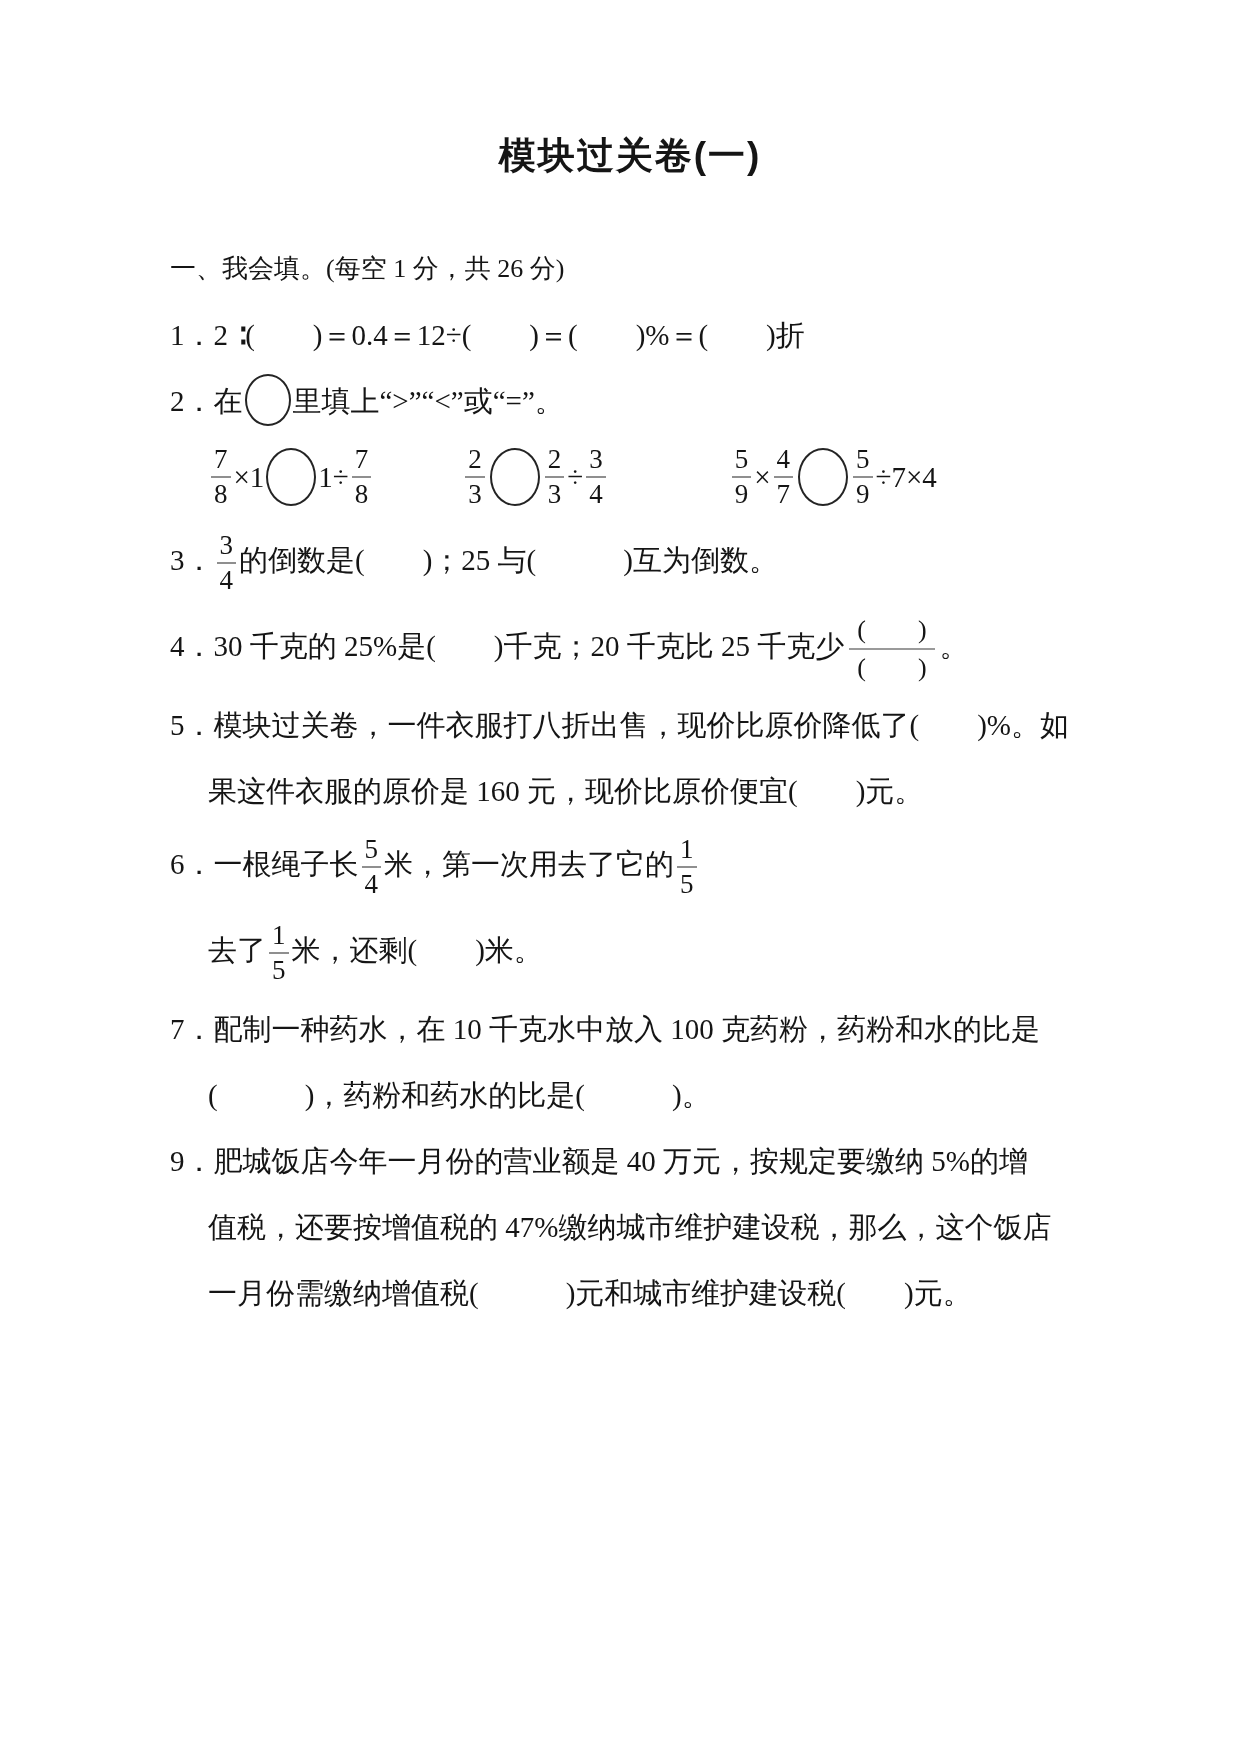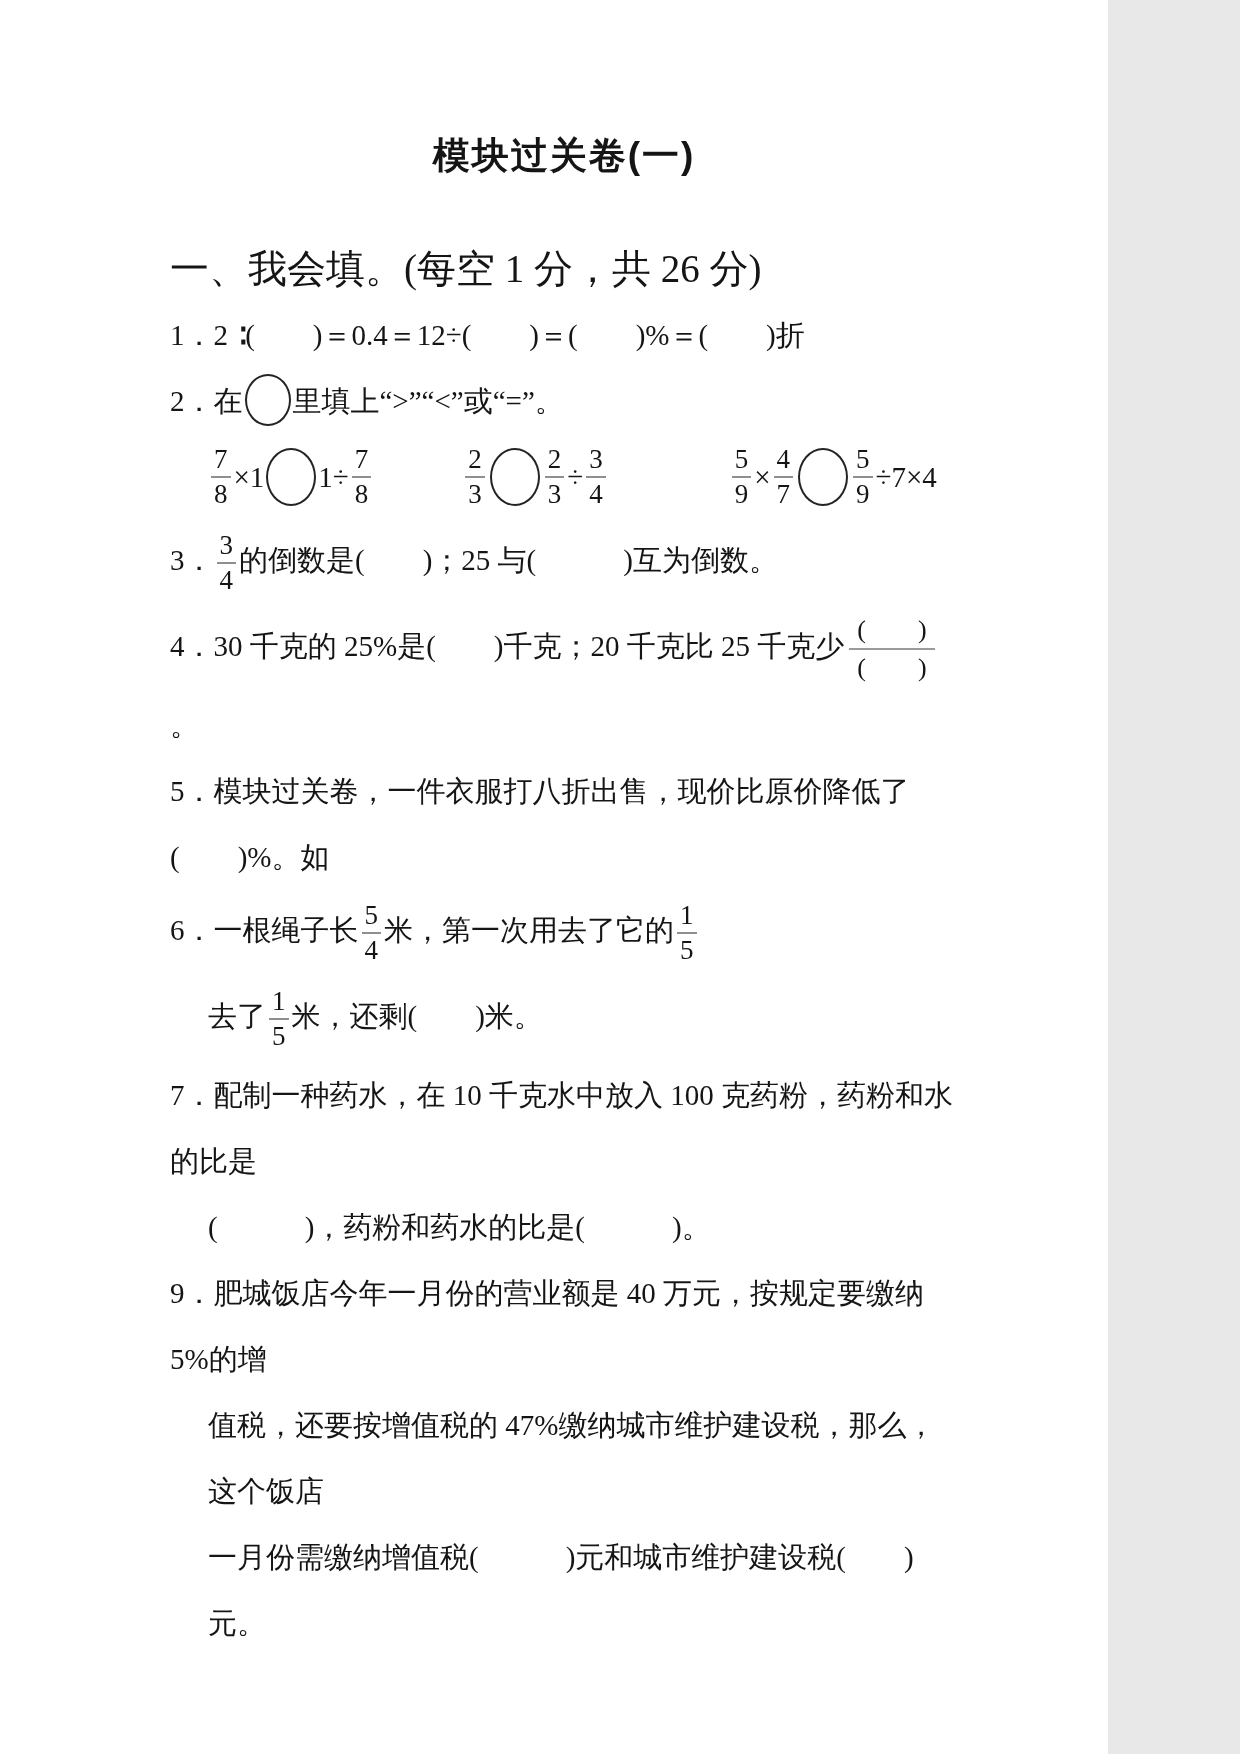--- a/index.html
+++ b/index.html
@@ -1,36 +1,36 @@
 <!DOCTYPE html>
 <html><head>
 <meta charset="utf-8">
 <style>
   html,body{margin:0;padding:0;background:#e8e8e8;}
   .page{
     position:relative;
-    width:1108px;height:1754px;
+    width:1240px;height:1754px;
     background:#ffffff;
     font-family:"Liberation Serif","DejaVu Serif",serif;
     color:#151515;
     overflow:hidden;
   }
   .sheet{padding:128px 150px 0 170px;}
   .title{
     margin:0;
     text-align:center;
     font-family:"Liberation Sans","DejaVu Sans",sans-serif;
     font-weight:bold;
     font-size:37px;
     letter-spacing:2px;
     line-height:56px;
   }
   .section-heading{
     margin-top:52px;
-    font-size:39px;
+    font-size:26px;
     line-height:66px;
     white-space:pre-wrap;
   }
   .question{font-size:29px;}
   .qline{line-height:66px;white-space:pre-wrap;}
   .qline.cont{margin-left:38px;}
   .qno{display:inline-block;min-width:38px;}
   .qtext{white-space:pre-wrap;text-align:center;}
   
   .frac{
@@ -99,20 +99,21 @@
     <div class="question">
       <div class="qline"><span class="qno">3．</span><span class="frac"><span class="num">3</span><span class="den">4</span></span><span class="qtext">的倒数是(　　)；25 与(　　　)互为倒数。</span></div>
     </div>
 
     <div class="question">
       <div class="qline"><span class="qno">4．</span><span class="qtext">30 千克的 25%是(　　)千克；20 千克比 25 千克少</span><span class="pfrac"><span class="num">(　　)</span><span class="den">(　　)</span></span><span class="qtext">。</span></div>
     </div>
 
     <div class="question">
       <div class="qline"><span class="qno">5．</span><span class="qtext">模块过关卷，一件衣服打八折出售，现价比原价降低了(　　)%。如</span></div>
+      <div class="qline cont"><span class="qtext">果这件衣服的原价是 160 元，现价比原价便宜(　　)元。</span></div>
     </div>
 
     <div class="question">
       <div class="qline"><span class="qno">6．</span><span class="qtext">一根绳子长</span><span class="frac"><span class="num">5</span><span class="den">4</span></span><span class="qtext">米，第一次用去了它的</span><span class="frac"><span class="num">1</span><span class="den">5</span></span></div>
       <div class="qline cont"><span class="qtext">去了</span><span class="frac"><span class="num">1</span><span class="den">5</span></span><span class="qtext">米，还剩(　　)米。</span></div>
     </div>
 
     <div class="question">
       <div class="qline"><span class="qno">7．</span><span class="qtext">配制一种药水，在 10 千克水中放入 100 克药粉，药粉和水的比是</span></div>
       <div class="qline cont"><span class="qtext">(　　　)，药粉和药水的比是(　　　)。</span></div>

